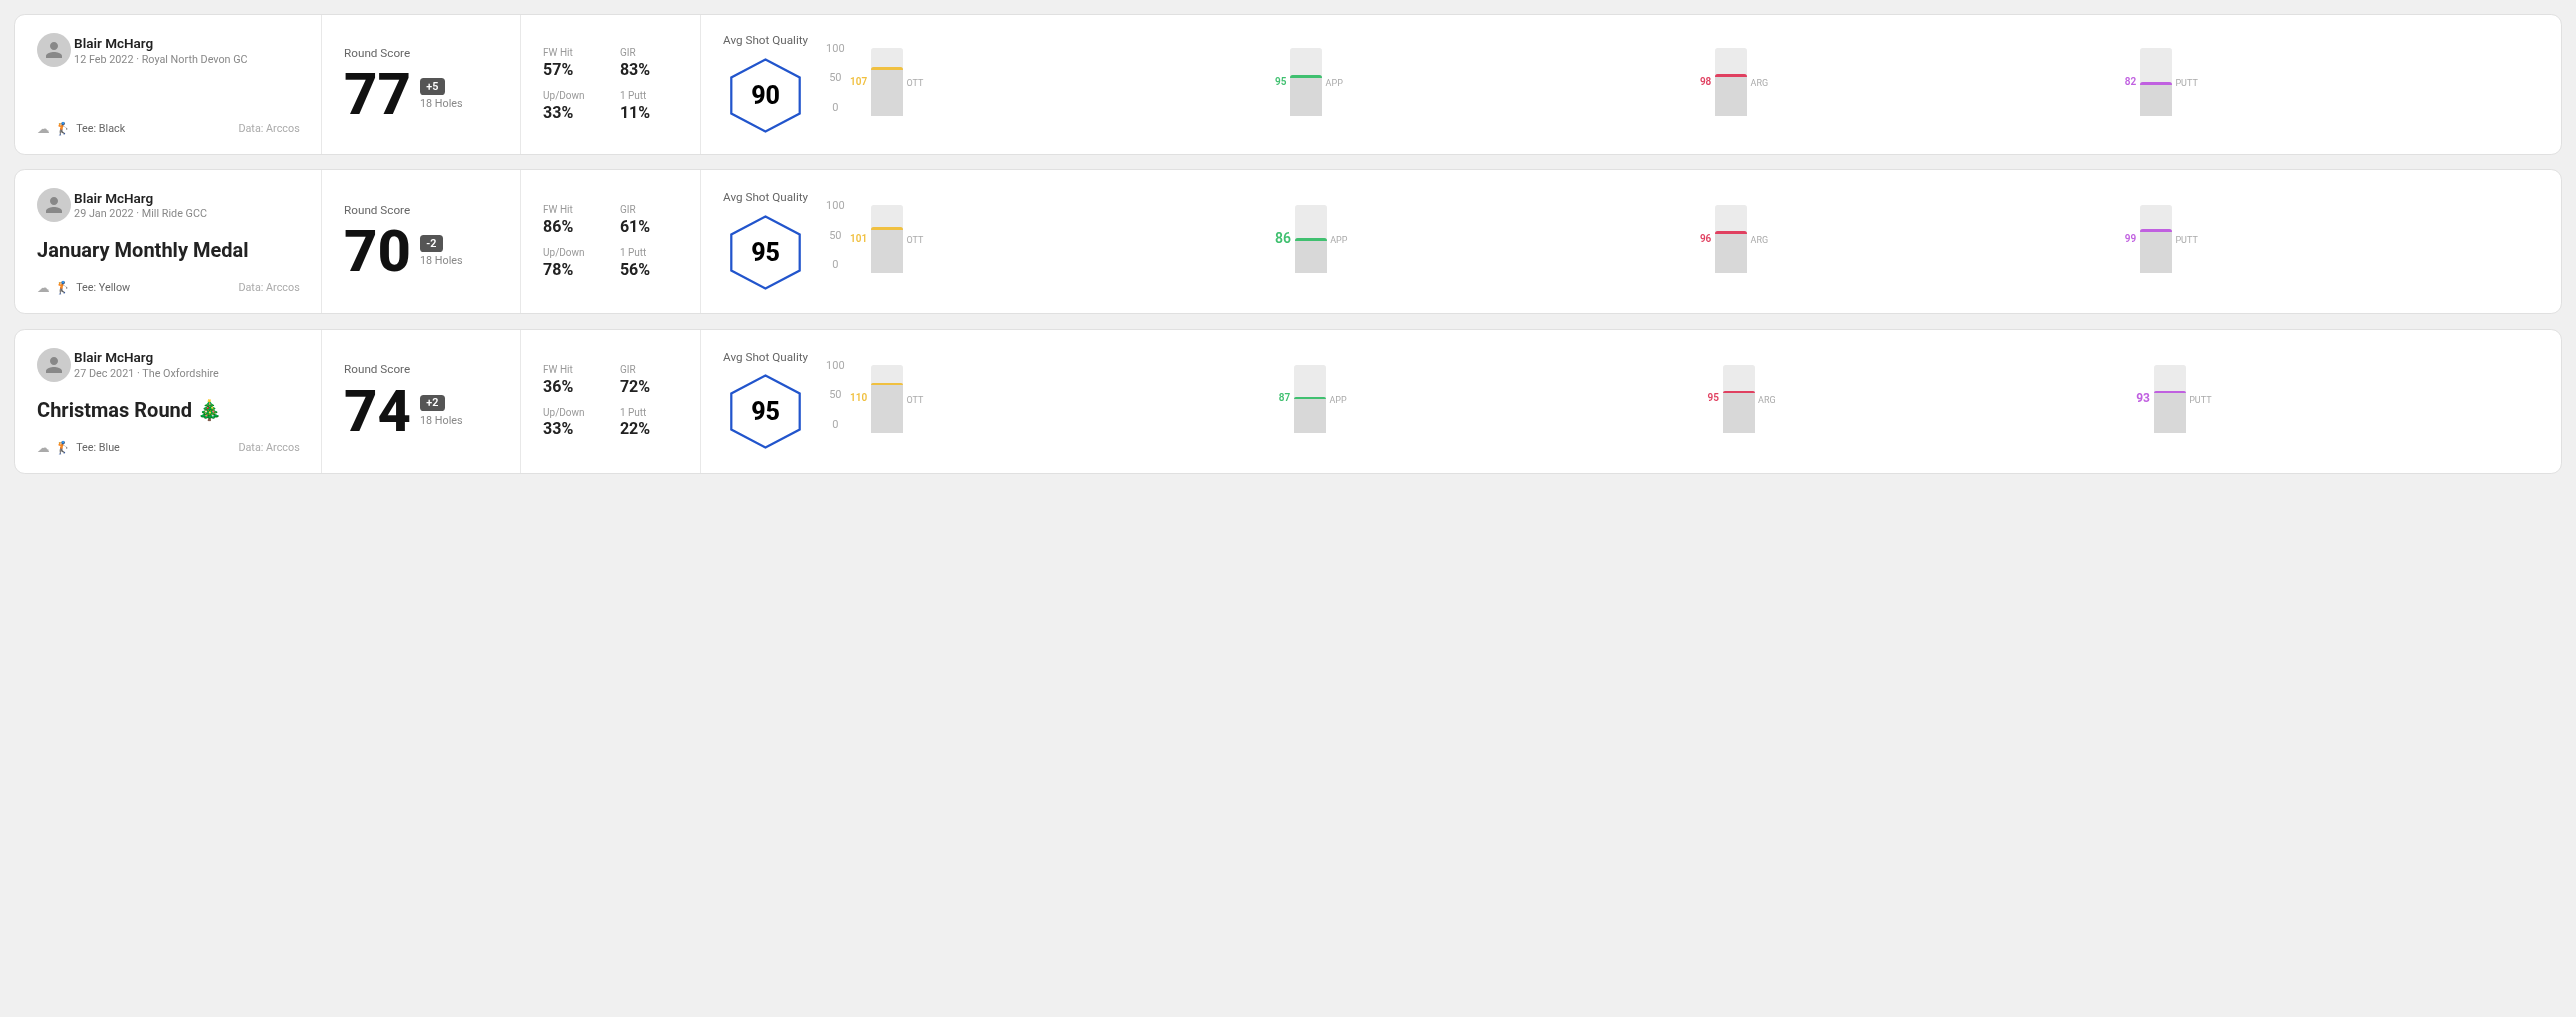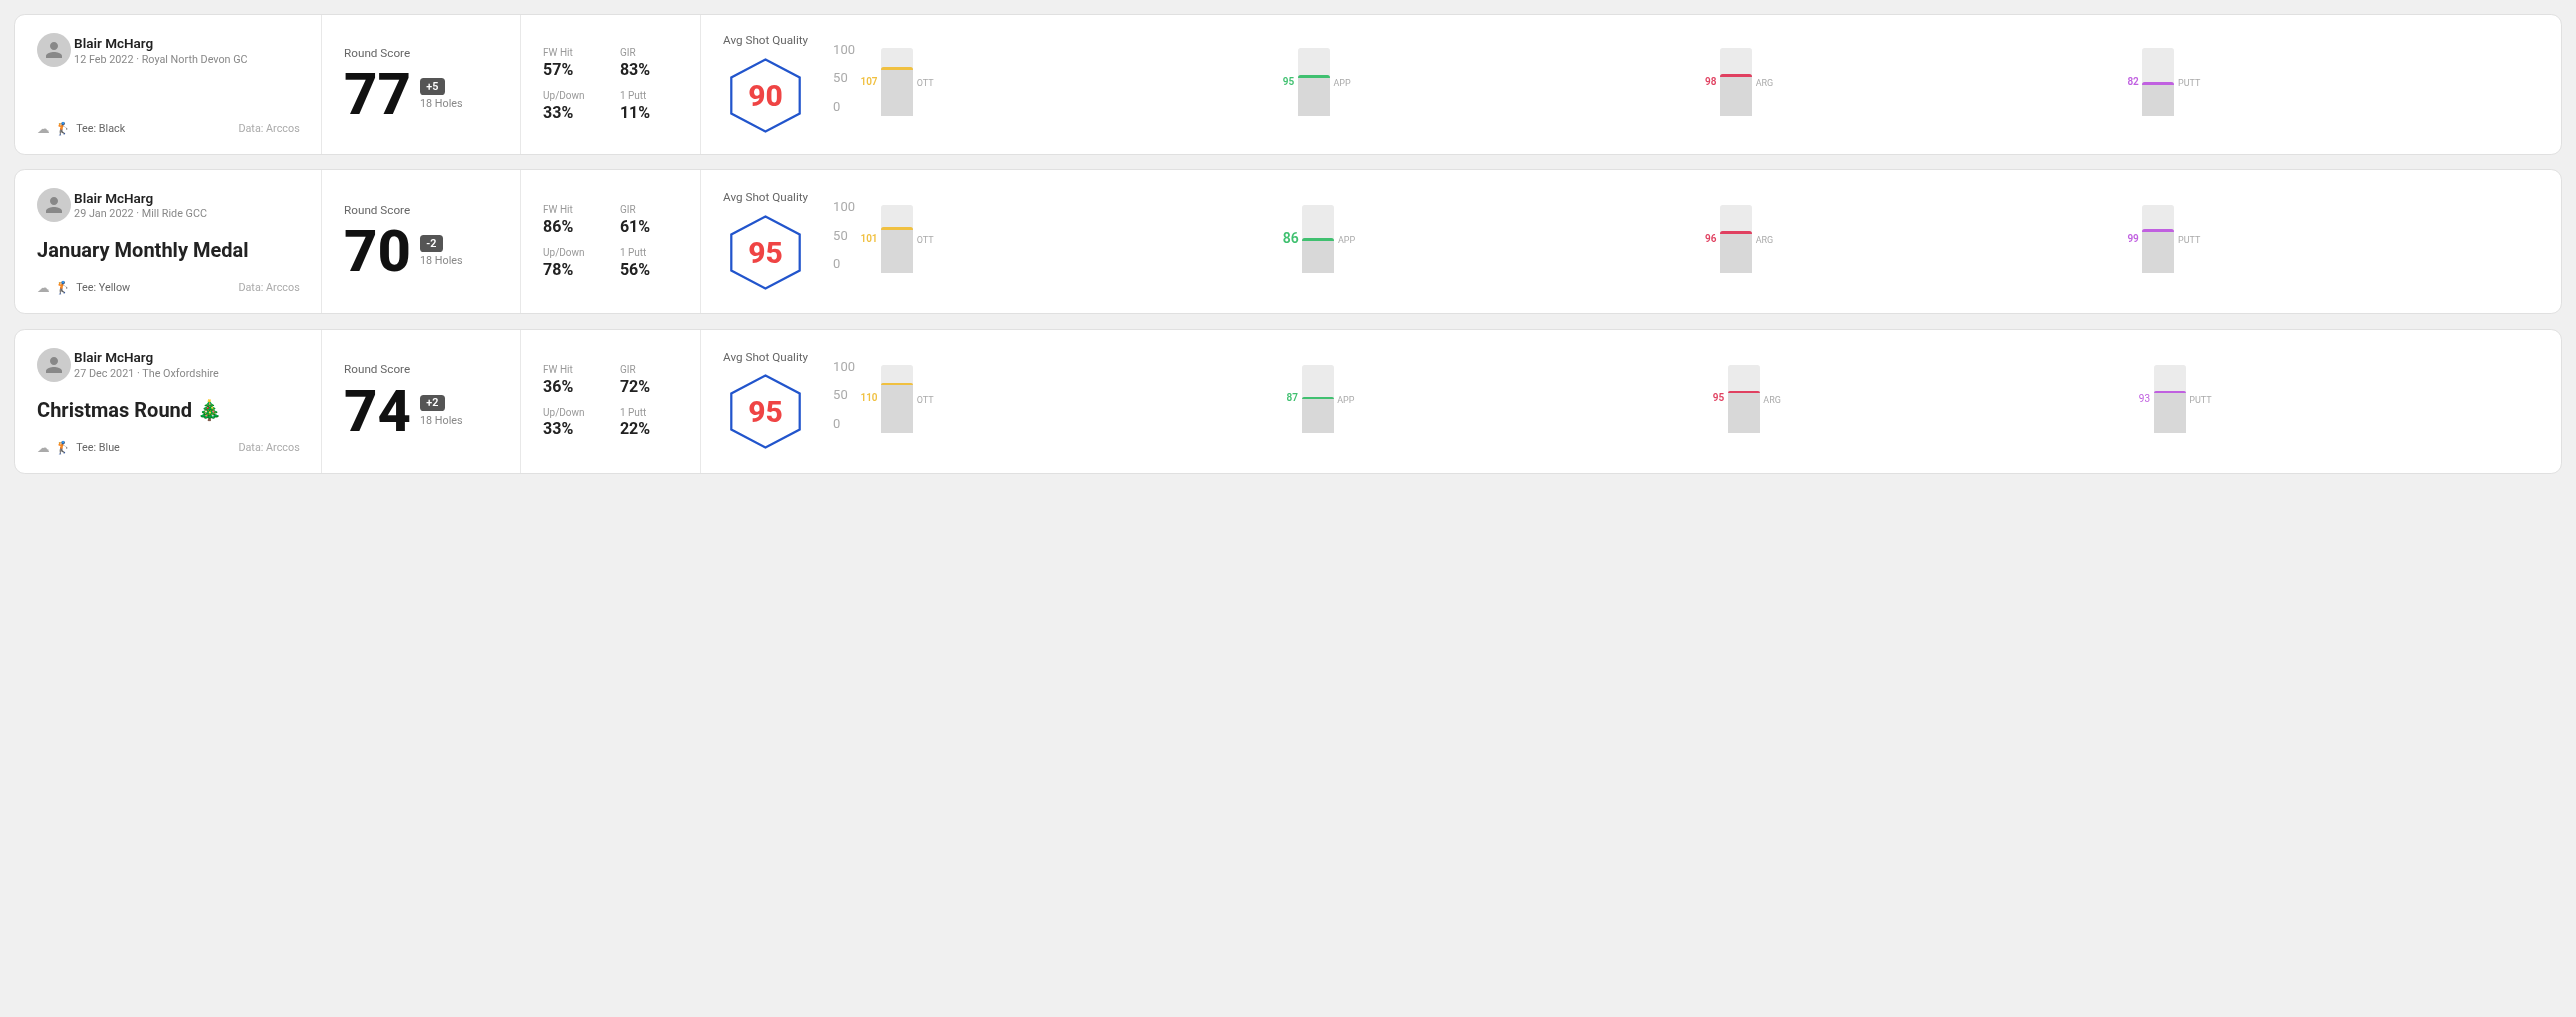--- a/index.html
+++ b/index.html
@@ -177,45 +177,44 @@
       align-items: center;
       justify-content: center;
     }
     .hexagon-container svg {
       position: absolute;
       top: 0; left: 0;
       width: 100%;
       height: 100%;
     }
     .hex-score {
-      font-size: 30px;
+      font-size: 25px;
       font-weight: 800;
-      color: #ef4444;
+      color: #000000;
       position: relative;
       z-index: 1;
     }
     .bar-chart {
       flex: 1;
       display: flex;
       flex-direction: column;
       gap: 1.8px;
     }
     .chart-y-labels {
       display: flex;
       flex-direction: column;
       justify-content: space-between;
       height: 72px;
       margin-bottom: 18px;
       margin-right: 1.8px;
     }
     .chart-y-label {
-      font-size: 13px;
+      font-size: 11px;
       color: #aaa;
-      text-align: left;
-      margin-left: 7px;
+      text-align: center;
     }
     .chart-col {
       display: flex;
       flex-direction: row;
       align-items: center;
       gap: 3.6px;
       flex: 1;
     }
     .chart-col-value {
       font-size: 10px;
@@ -555,21 +554,21 @@
               <div class="chart-col">
                 <div class="chart-col-value" style="color: rgb(224, 64, 96); font-size: 10px; font-weight: 600; margin-bottom: 1.8px;">95</div>
                 <div class="bar-wrapper" style="height: 68px; width: 32px; background: rgb(235, 235, 235); border-radius: 2.7px; position: relative; display: flex; align-items: flex-end;">
                   <div style="width: 100%; height: 42px; background: rgb(216, 216, 216); border-radius: 2.7px 2.7px 0px 0px; position: relative;">
                     <div style="position: absolute; top: 0px; left: 0px; right: 0px; height: 2.7px; background: rgb(224, 64, 96); border-radius: 2.7px 2.7px 0px 0px;"></div>
                   </div>
                 </div>
                 <div class="chart-x-label" style="font-size: 9px; color: rgb(170, 170, 170); margin-top: 2.7px;">ARG</div>
               </div>
               <div class="chart-col">
-                <div class="chart-col-value" style="color: rgb(192, 96, 224); font-size: 10px; font-weight: 400; margin-bottom: 1px;">93</div>
+                <div class="chart-col-value" style="color: rgb(192, 96, 224); font-size: 12px; font-weight: 700; margin-bottom: 1px;">93</div>
                 <div class="bar-wrapper" style="height: 68px; width: 32px; background: rgb(235, 235, 235); border-radius: 2.7px; position: relative; display: flex; align-items: flex-end;">
                   <div style="width: 100%; height: 42px; background: rgb(216, 216, 216); border-radius: 2.7px 2.7px 0px 0px; position: relative;">
                     <div style="position: absolute; top: 0px; left: 0px; right: 0px; height: 2.7px; background: rgb(192, 96, 224); border-radius: 2.7px 2.7px 0px 0px;"></div>
                   </div>
                 </div>
                 <div class="chart-x-label" style="font-size: 9px; color: rgb(170, 170, 170); margin-top: 2.7px;">PUTT</div>
               </div>
             </div>
           </div>
         </div>

